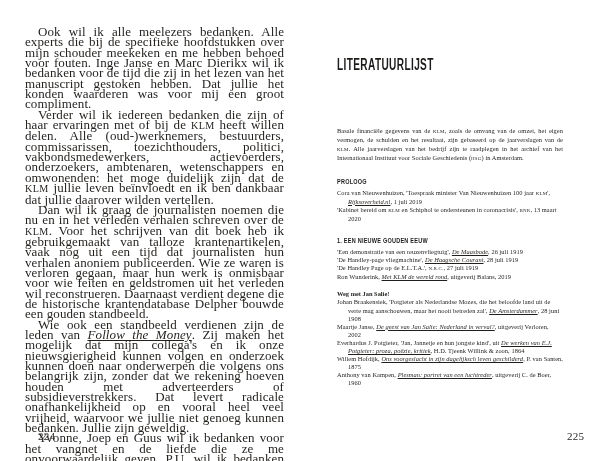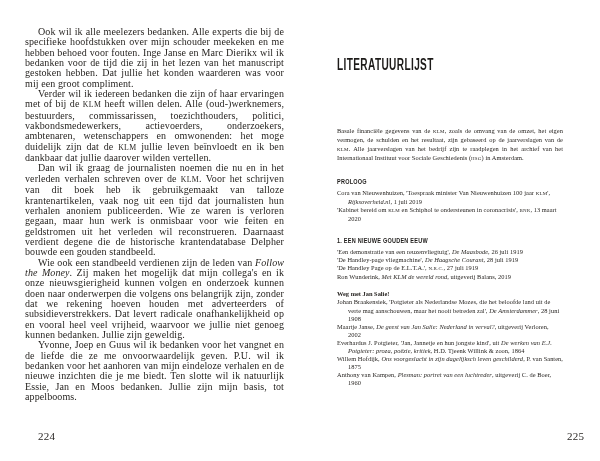--- a/index.html
+++ b/index.html
@@ -3,25 +3,25 @@
 <meta charset="utf-8">
 <style>
   html,body { margin:0; padding:0; background:#ffffff; }
   .spread {
     position:relative; width:600px; height:461px; background:#ffffff;
     color:#221f1c; font-family:"Liberation Serif", serif; overflow:hidden;
   }
   
   .left-col { position:absolute; left:25px; top:27px; width:259px; }
   .left-col p {
-    margin:0; font-size:10px; line-height:10.35px;
+    margin:0; font-size:13px; line-height:10.35px;
     text-align:justify; text-indent:13px; letter-spacing:0.1px;
   }
   .sc { font-size:0.78em; letter-spacing:0.04em; }
-  .it { font-style:italic; }
+  .it { font-style:italic;text-decoration:underline; }
   
   .right-col { position:absolute; left:337px; top:56px; width:226px; }
   .title {
     margin:0; font-family:"Liberation Sans", sans-serif; font-weight:800;
     font-size:16px; letter-spacing:0.6px; white-space:nowrap;
     transform:scaleX(0.63); transform-origin:0 50%; color:#1d1b19;
   }
   .intro {
     margin:53px 0 0 0; font-size:6.4px; line-height:8.4px;
     text-align:justify; letter-spacing:0.05px;

